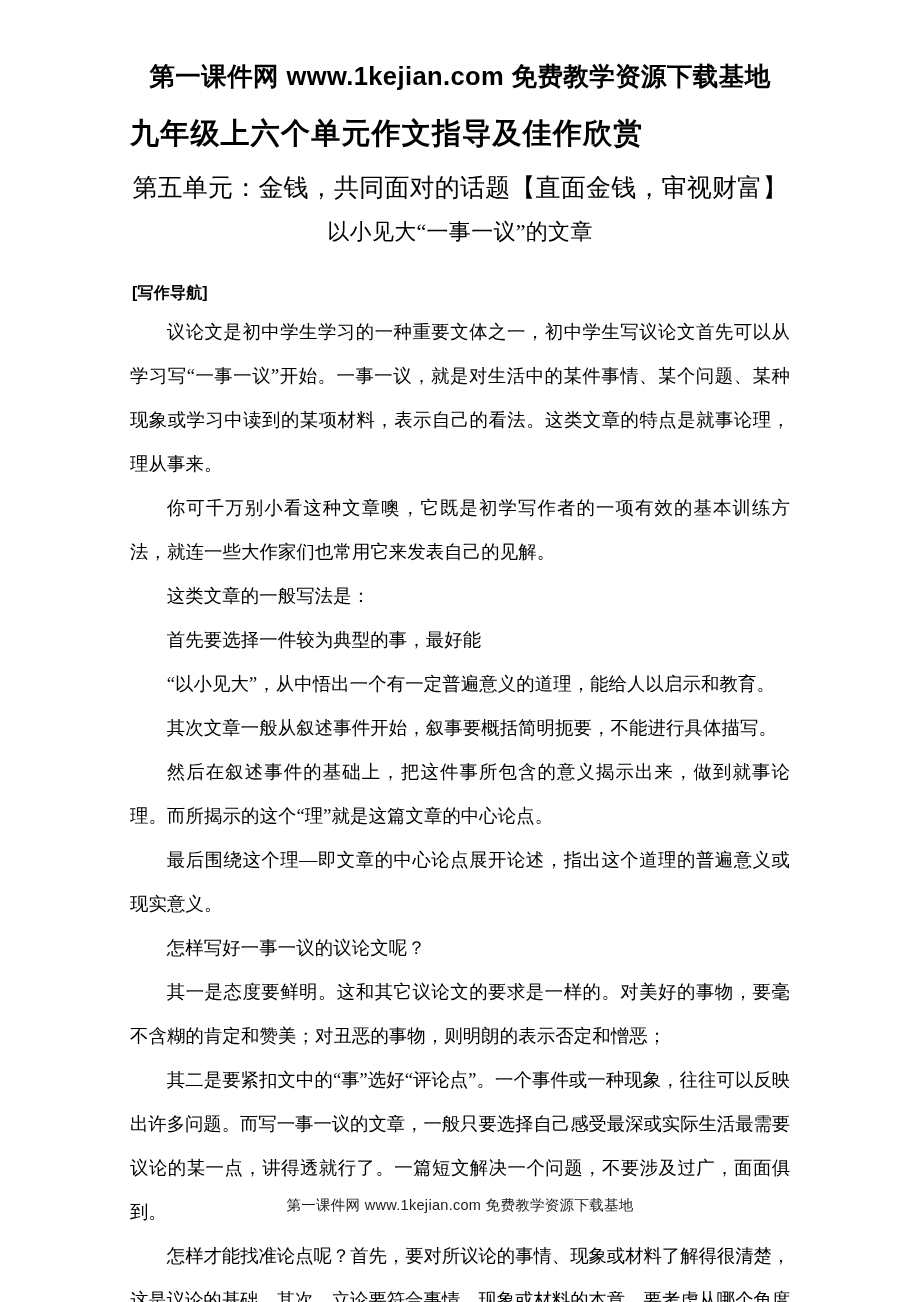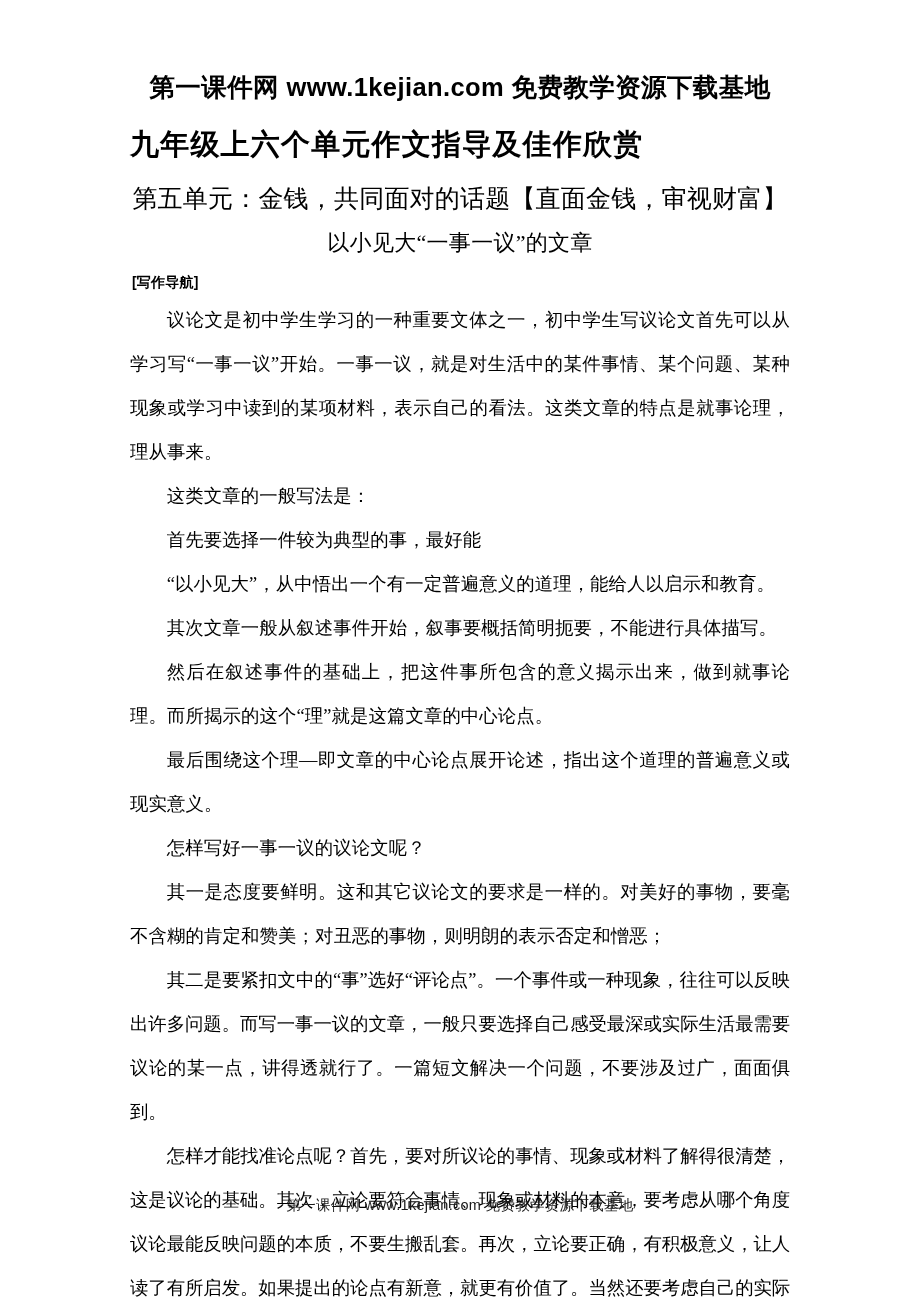--- a/index.html
+++ b/index.html
@@ -15,21 +15,21 @@
     overflow: hidden;
     position: relative;
   }
   .page {
     position: absolute;
     left: 0;
     top: 0;
     width: 920px;
     height: 1302px;
     box-sizing: border-box;
-    padding: 16px 130px;
+    padding: 5px 130px;
   }
   .site-header {
     margin-top: 56px;
     text-align: center;
     font-family: "Liberation Sans", "DejaVu Sans", sans-serif;
     font-weight: bold;
     font-size: 25.5px;
     letter-spacing: 0.4px;
     line-height: 1.25;
     white-space: nowrap;
@@ -54,24 +54,24 @@
   }
   .subtitle-2 {
     margin-top: 14px;
     text-align: center;
     font-size: 22px;
     letter-spacing: 0.3px;
     line-height: 1.3;
     white-space: nowrap;
   }
   .section-tag {
-    margin-top: 16px;
+    margin-top: 36px;
     font-family: "Liberation Sans", "DejaVu Sans", sans-serif;
     font-weight: bold;
-    font-size: 14px;
+    font-size: 16px;
     letter-spacing: 0.2px;
     padding-left: 2px;
   }
   .body-block {
     margin-top: 6px;
   }
   p.para {
     margin: 0;
     font-size: 18.4px;
     line-height: 44px;
@@ -106,20 +106,21 @@
   <h1 class="doc-title">九年级上六个单元作文指导及佳作欣赏</h1>
 
   <div class="subtitle-1">第五单元：金钱，共同面对的话题【直面金钱，审视财富】</div>
 
   <div class="subtitle-2">以小见大“一事一议”的文章</div>
 
   <div class="section-tag">[写作导航]</div>
 
   <div class="body-block">
     <p class="para">议论文是初中学生学习的一种重要文体之一，初中学生写议论文首先可以从学习写“一事一议”开始。一事一议，就是对生活中的某件事情、某个问题、某种现象或学习中读到的某项材料，表示自己的看法。这类文章的特点是就事论理，理从事来。</p>
+    <p class="para">你可千万别小看这种文章噢，它既是初学写作者的一项有效的基本训练方法，就连一些大作家们也常用它来发表自己的见解。</p>
     <p class="para">这类文章的一般写法是：</p>
     <p class="para">首先要选择一件较为典型的事，最好能</p>
     <p class="para">“以小见大”，从中悟出一个有一定普遍意义的道理，能给人以启示和教育。</p>
     <p class="para">其次文章一般从叙述事件开始，叙事要概括简明扼要，不能进行具体描写。</p>
     <p class="para">然后在叙述事件的基础上，把这件事所包含的意义揭示出来，做到就事论理。而所揭示的这个“理”就是这篇文章的中心论点。</p>
     <p class="para">最后围绕这个理—即文章的中心论点展开论述，指出这个道理的普遍意义或现实意义。</p>
     <p class="para">怎样写好一事一议的议论文呢？</p>
     <p class="para">其一是态度要鲜明。这和其它议论文的要求是一样的。对美好的事物，要毫不含糊的肯定和赞美；对丑恶的事物，则明朗的表示否定和憎恶；</p>
     <p class="para tight">其二是要紧扣文中的“事”选好“评论点”。一个事件或一种现象，往往可以反映出许多问题。而写一事一议的文章，一般只要选择自己感受最深或实际生活最需要议论的某一点，讲得透就行了。一篇短文解决一个问题，不要涉及过广，面面俱到。</p>
     <p class="para tight">怎样才能找准论点呢？首先，要对所议论的事情、现象或材料了解得很清楚，这是议论的基础。其次，立论要符合事情、现象或材料的本意，要考虑从哪个角度议论最能反映问题的本质，不要生搬乱套。再次，立论要正确，有积极意义，让人读了有所启发。如果提出的论点有新意，就更有价值了。当然还要考虑自己的实际情况，考虑从哪个角度入手最有把握、最容易展开议论，就选择哪个角度，而要避开自己感觉比较难的，说不清楚的问题。（这一点很重要）</p>

